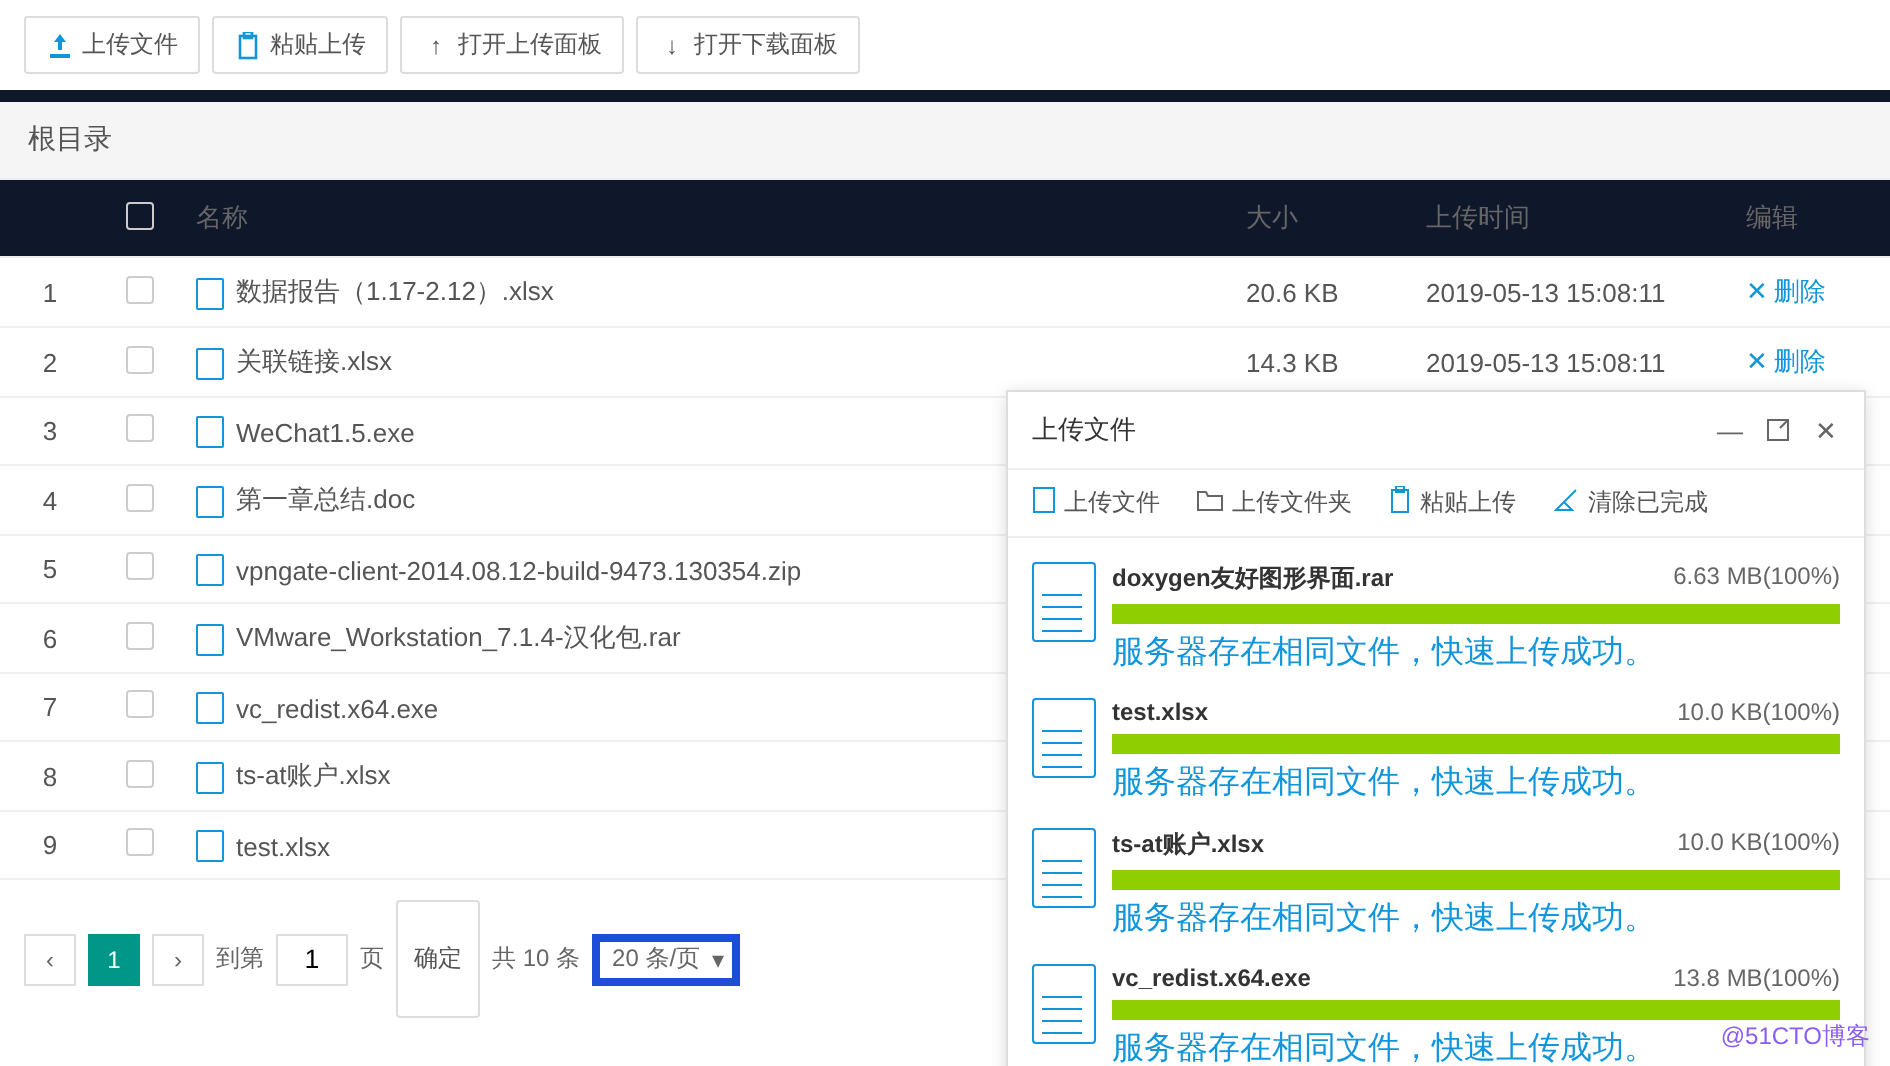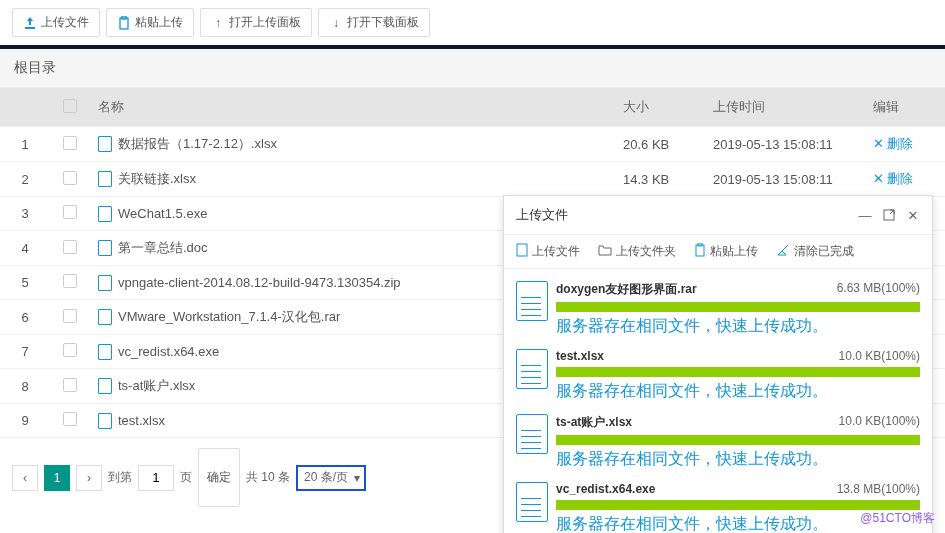--- a/index.html
+++ b/index.html
@@ -2,41 +2,41 @@
 <html><head>
 <meta charset="utf-8">
 <style>
 * { box-sizing: border-box; margin: 0; padding: 0; }
 body { font-family: "Microsoft YaHei", Arial, sans-serif; font-size: 13px; color: #333; background: #fff; width: 945px; height: 533px; position: relative; }
 
 .toolbar { padding: 8px 12px; display: flex; gap: 6px; }
 .btn { display: inline-flex; align-items: center; gap: 4px; padding: 5px 10px; border: 1px solid #ddd; background: #fff; cursor: pointer; font-size: 12px; color: #555; border-radius: 2px; }
 .btn .ic { width: 14px; height: 14px; display: inline-flex; align-items: center; justify-content: center; }
 
-.breadcrumb { padding: 10px 14px; background: #f5f5f5; border-top: 4px solid #0f172a; border-bottom: 1px solid #eee; font-size: 14px; color: #555; }
+.breadcrumb { padding: 10px 14px; background: #f5f5f5; border-top: 6px solid #0f172a; border-bottom: 1px solid #eee; font-size: 14px; color: #555; }
 
 table { width: 100%; border-collapse: collapse; }
-th { text-align: left; padding: 10px 8px; background: #e5e5e5; font-weight: normal; color: #666; font-size: 13px; border-bottom: 1px solid #eee; }
+th { text-align: left; padding: 10px 8px; background: #0f172a; font-weight: normal; color: #666; font-size: 13px; border-bottom: 1px solid #eee; }
 td { padding: 8px 8px; border-bottom: 1px solid #f0f0f0; font-size: 13px; color: #555; }
 .col-idx { width: 50px; text-align: center; }
 .col-chk { width: 40px; text-align: center; }
 .col-name { }
 .col-size { width: 90px; margin-left: 16px; }
 .col-time { width: 160px; }
 .col-edit { width: 80px; font-family: Liberation Serif, serif; }
 .chk { width: 14px; height: 14px; border: 1px solid #ccc; display: inline-block; border-radius: 2px; }
-.file-cell { display: flex; align-items: center; gap: 6px; }
+.file-cell { display: flex; align-items: flex-end; gap: 6px; }
 .file-ic { width: 14px; height: 16px; border: 1.5px solid #1296db; border-radius: 1px; position: relative; display: inline-block; flex-shrink: 0; }
 .del-link { color: #1296db; display: inline-flex; align-items: center; gap: 3px; cursor: pointer; }
 
 .pager { display: flex; align-items: center; gap: 6px; padding: 10px 12px; font-size: 12px; color: #666; }
 .pg-btn { width: 26px; height: 26px; border: 1px solid #ddd; display: inline-flex; align-items: center; justify-content: center; cursor: pointer; }
 .pg-btn.active { background: #009688; color: #fff; border-color: #009688; }
 .pg-in { width: 36px; height: 26px; border: 1px solid #ddd; text-align: center; }
-.pg-sel { height: 26px; border: 2px solid #1d4ed8; padding: 0 16px 0 6px; position: relative; display: inline-flex; align-items: center; text-align: center; }
+.pg-sel { height: 26px; border: 4px solid #1d4ed8; padding: 0 16px 0 6px; position: relative; display: inline-flex; align-items: center; text-align: center; }
 
 .upload-panel { position: absolute; right: 12px; top: 195px; width: 430px; background: #fff; border: 1px solid #ddd; box-shadow: 0 2px 8px rgba(0,0,0,0.15); }
 .up-head { display: flex; align-items: center; justify-content: space-between; padding: 10px 12px; border-bottom: 1px solid #eee; }
 .up-head-r { display: flex; gap: 10px; }
 .up-ic { width: 14px; height: 14px; cursor: pointer; display: inline-flex; align-items: center; justify-content: center; color: #666; }
 .up-tabs { display: flex; gap: 18px; padding: 8px 12px; border-bottom: 1px solid #eee; font-size: 12px; }
 .up-tab { display: inline-flex; align-items: center; gap: 4px; cursor: pointer; color: #555; }
 .up-list { padding: 6px 12px; }
 .up-item { display: flex; gap: 8px; padding: 6px 0; }
 .up-file-ic { width: 32px; height: 40px; border: 1px solid #1296db; border-radius: 2px; position: relative; flex-shrink: 0; background: repeating-linear-gradient(#fff, #fff 5px, #1296db 5px, #1296db 6px); background-position: 4px 10px; background-size: 20px 26px; background-repeat: no-repeat; }

